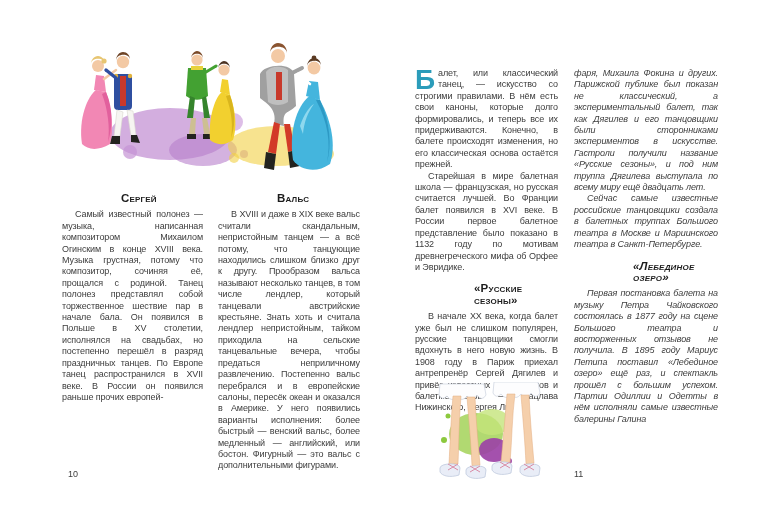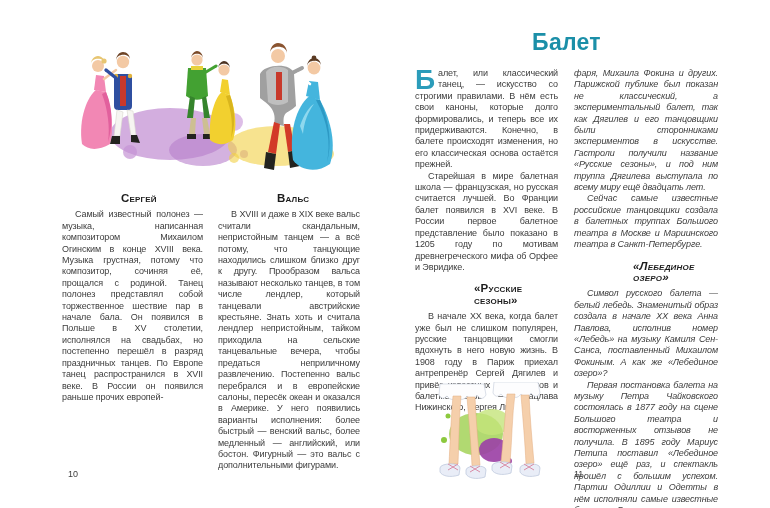--- a/index.html
+++ b/index.html
@@ -118,36 +118,34 @@
   <div class="col" id="lc1" style="left:62px; top:183px; width:141px;">
     <h3 class="sect">Сергей</h3>
     <p>Самый известный полонез — музыка, написанная композитором Михаилом Огинским в конце XVIII века. Музыка грустная, потому что композитор, сочиняя её, прощался с родиной. Танец полонез представлял собой торжественное шествие пар в начале бала. Он появился в Польше в XV столетии, исполнялся на свадьбах, но постепенно перешёл в разряд праздничных танцев. По Европе танец распространился в XVII веке. В России он появился раньше прочих европей-</p>
   </div>
 
   <div class="col" id="lc2" style="left:218px; top:183px; width:142px;">
     <h3 class="sect">Вальс</h3>
     <p>В XVIII и даже в XIX веке вальс считали скандальным, непристойным танцем — а всё потому, что танцующие находились слишком близко друг к другу. Прообразом вальса называют несколько танцев, в том числе лендлер, который танцевали австрийские крестьяне. Знать хоть и считала лендлер непристойным, тайком приходила на сельские танцевальные вечера, чтобы предаться неприличному развлечению. Постепенно вальс перебрался и в европейские салоны, пересёк океан и оказался в Америке. У него появились варианты исполнения: более быстрый — венский вальс, более медленный — английский, или бостон. Фигурный — это вальс с дополнительными фигурами.</p>
   </div>
 
-  <h1 class="page-title">Балет</h1>
 
   <div class="col" id="rc1" style="left:415px; top:68px; width:143px;">
     <p class="noindent">
       <span class="dropcap">Б</span><span>алет, или классический танец, — искусство со строгими правилами. В нём есть свои каноны, которые долго формировались, и теперь все их придерживаются. Конечно, в балете происходят изменения, но его классическая основа остаётся прежней.</span>
     </p>
-    <p>Старейшая в мире балетная школа — французская, но русская считается лучшей. Во Франции балет появился в XVI веке. В России первое балетное представление было показано в 1205 году по мотивам древнегреческого мифа об Орфее и Эвридике.</p>
+    <p>Старейшая в мире балетная школа — французская, но русская считается лучшей. Во Франции балет появился в XVI веке. В России первое балетное представление было показано в 1132 году по мотивам древнегреческого мифа об Орфее и Эвридике.</p>
     <h3 class="sect">«Русские сезоны»</h3>
     <p>В начале XX века, когда балет уже был не слишком популярен, русские танцовщики смогли вдохнуть в него новую жизнь. В 1908 году в Париж приехал антрепренёр Сергей Дягилев и привёз известных танцовщиков и балетмейстеров — Вацлава Нижинского, Сергея Ли-</p>
   </div>
 
   <div class="col" id="rc2" style="left:574px; top:68px; width:144px;font-style:italic;">
     <p class="noindent">фаря, Михаила Фокина и других. Парижской публике был показан не классический, а экспериментальный балет, так как Дягилев и его танцовщики были сторонниками экспериментов в искусстве. Гастроли получили название «Русские сезоны», и под ним труппа Дягилева выступала по всему миру ещё двадцать лет.</p>
     <p>Сейчас самые известные российские танцовщики создала в балетных труппах Большого театра в Москве и Мариинского театра в Санкт-Петербурге.</p>
     <h3 class="sect">«Лебединое озеро»</h3>
-    <p>Символ русского балета — белый лебедь. Знаменитый образ создала в начале XX века Анна Павлова, исполнив номер «Лебедь» на музыку Камиля Сен-Санса, поставленный Михаилом Фокиным. А как же «Лебединое озеро»?</p>
     <p>Первая постановка балета на музыку Петра Чайковского состоялась в 1877 году на сцене Большого театра и восторженных отзывов не получила. В 1895 году Мариус Петипа поставил «Лебединое озеро» ещё раз, и спектакль прошёл с большим успехом. Партии Одиллии и Одетты в нём исполняли самые известные балерины Галина</p>
   </div>
 
   <svg id="ill-feet" class="ill" viewBox="0 0 116 115" xmlns="http://www.w3.org/2000/svg">
     <g>
       <ellipse cx="44" cy="52" rx="27" ry="21" fill="#9ecf4e" opacity="0.8"></ellipse>
       <ellipse cx="60" cy="40" rx="18" ry="13" fill="#c4e37a" opacity="0.8"></ellipse>
       <circle cx="16" cy="34" r="2.5" fill="#8cc93e"></circle>
       <circle cx="12" cy="58" r="3" fill="#8cc93e"></circle>
       <circle cx="22" cy="72" r="2" fill="#8cc93e"></circle>

